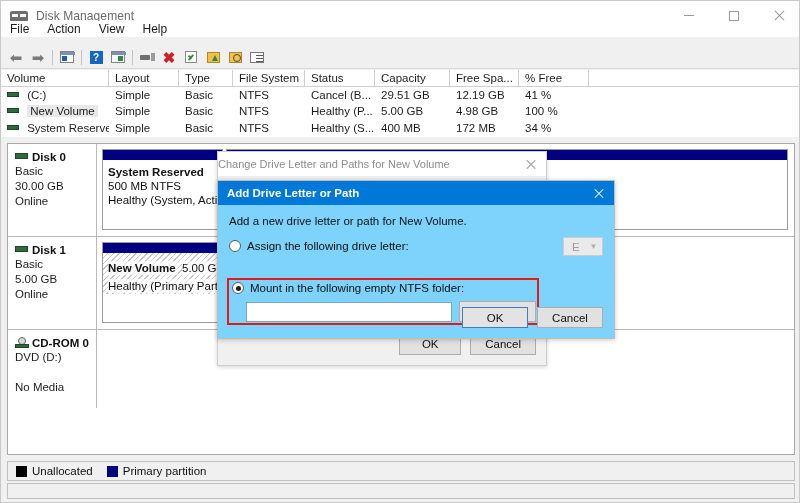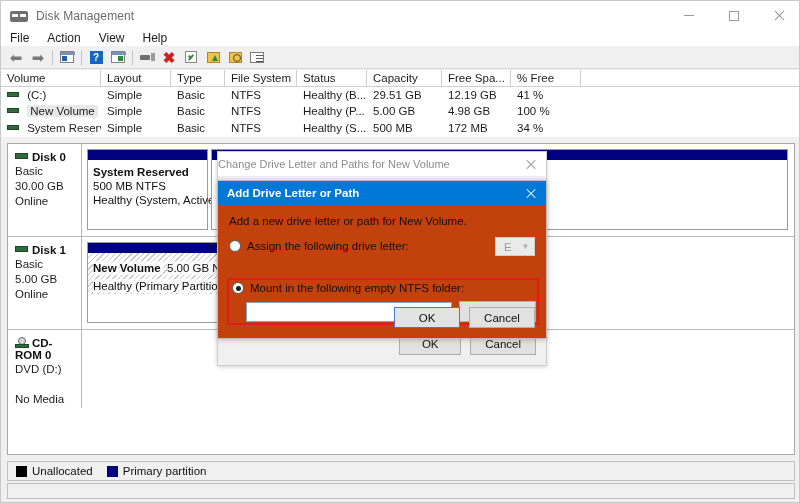--- a/index.html
+++ b/index.html
@@ -60,21 +60,21 @@
   }
   .wc .cls:before, .wc .cls:after {
     content:''; position: absolute; left: 0; top: 5px;
     width: 13px; height: 1px; background: #9a9a9a;
   }
   .wc .cls:before { transform: rotate(45deg); }
   .wc .cls:after  { transform: rotate(-45deg); }
 
   
   .menubar {
-    position: absolute; left: 0; top: 29px; width: 800px; height: 16px;
+    position: absolute; left: 0; top: 20px; width: 800px; height: 16px;
     background: #ffffff;
     display: flex; align-items: center; padding-left: 9px;
   }
   .menu-item {
     font-size: 12px; color: #1c1c1c; margin-right: 18px;
   }
 
   
   .toolbar {
     position: absolute; left: 0; top: 45px; width: 800px; height: 23px;
@@ -133,39 +133,39 @@
     font-size: 11.5px; color: #1c1c1c;
     padding-left: 6px; line-height: 16px;
     overflow: hidden; white-space: nowrap;
   }
   .vt-row.sel .td.c0 .lbl { background: #e8e8e8; padding: 0 3px; }
   .vol-glyph {
     display: inline-block; width: 12px; height: 5px;
     background: #2f6b3a; border: 1px solid #1d4526;
     margin-right: 5px; vertical-align: 2px;
   }
-  .c0 { width: 100px; }
+  .c0 { width: 108px; }
   .c1 { width: 70px; }
   .c2 { width: 54px; }
   .c3 { width: 72px; }
   .c4 { width: 70px; }
   .c5 { width: 75px; }
   .c6 { width: 69px; }
   .c7 { width: 70px; }
   .c8 { flex: 1; }
 
   
   .diskpane {
     position: absolute; left: 6px; top: 142px; width: 788px; height: 312px;
     background: #ffffff; border: 1px solid #a8a8a8;
     overflow: hidden;
   }
   .diskrow { display: flex; height: 93px; border-bottom: 1px solid #b9b9b9; }
   .disk-info {
-    width: 74px; padding: 7px 6px 0 7px;
+    width: 89px; padding: 7px 6px 0 7px;
     border-right: 1px solid #b9b9b9; background: #ffffff;
   }
   .disk-title { font-size: 11.5px; font-weight: bold; color: #101010; margin-bottom: 1px; }
   .disk-line  { font-size: 11.5px; color: #1c1c1c; line-height: 15px; }
   .disk-glyph {
     display: inline-block; width: 13px; height: 6px;
     background: #2f6b3a; border: 1px solid #1d4526;
     margin-right: 4px; vertical-align: 2px;
   }
   .cd-glyph {
@@ -238,22 +238,22 @@
     content:'';position:absolute;left:0;top:5px;width:12px;height:1px;background:#8d8d8d;}
   .dlg-x .g:before{transform:rotate(45deg);} .dlg-x .g:after{transform:rotate(-45deg);}
   .dlg-outer-buttons {
     position: absolute; left: 0; bottom: 0; width: 330px; height: 42px;
     display: flex; align-items: center; justify-content: flex-end;
     padding-right: 12px;
   }
 
   
   .dlg-inner {
-    position: absolute; left: 216px; top: 179px; width: 330px; height: 159px;
-    background: #c2410c; border: 1px solid #bdbdbd;
+    position: absolute; left: 216px; top: 179px; width: 398px; height: 159px;
+    background: #7dd3fc; border: 1px solid #bdbdbd;
     box-shadow: 0 1px 5px rgba(0,0,0,.22);
   }
   .dlg-inner .dtitle-blue {
     height: 24px; background: #0078d7; display: flex; align-items: center;
   }
   .dlg-inner .dtitle-blue .t {
     font-size: 11.5px; color: #ffffff; padding-left: 9px; flex: 1; font-weight: 600;
   }
   .dlg-x.w .g:before, .dlg-x.w .g:after { background: #ffffff; }
   .dlg-body { padding: 10px 11px 0 11px; }
@@ -401,21 +401,21 @@
     </div>
 
     <div class="vt-row">
       <div class="td c0">
         <span class="vol-glyph"></span>
         <span class="lbl">(C:)</span>
       </div>
       <div class="td c1">Simple</div>
       <div class="td c2">Basic</div>
       <div class="td c3">NTFS</div>
-      <div class="td c4">Healthy (B...</div>
+      <div class="td c4">Cancel (B...</div>
       <div class="td c5">29.51 GB</div>
       <div class="td c6">12.19 GB</div>
       <div class="td c7">41 %</div>
     </div>
 
     <div class="vt-row sel">
       <div class="td c0">
         <span class="vol-glyph"></span>
         <span class="lbl">New Volume</span>
       </div>
@@ -430,21 +430,21 @@
 
     <div class="vt-row">
       <div class="td c0">
         <span class="vol-glyph"></span>
         <span class="lbl">System Reserved</span>
       </div>
       <div class="td c1">Simple</div>
       <div class="td c2">Basic</div>
       <div class="td c3">NTFS</div>
       <div class="td c4">Healthy (S...</div>
-      <div class="td c5">500 MB</div>
+      <div class="td c5">400 MB</div>
       <div class="td c6">172 MB</div>
       <div class="td c7">34 %</div>
     </div>
   </div>
 
   <div class="diskpane">
 
     <div class="diskrow">
       <div class="disk-info">
         <div class="disk-title">

